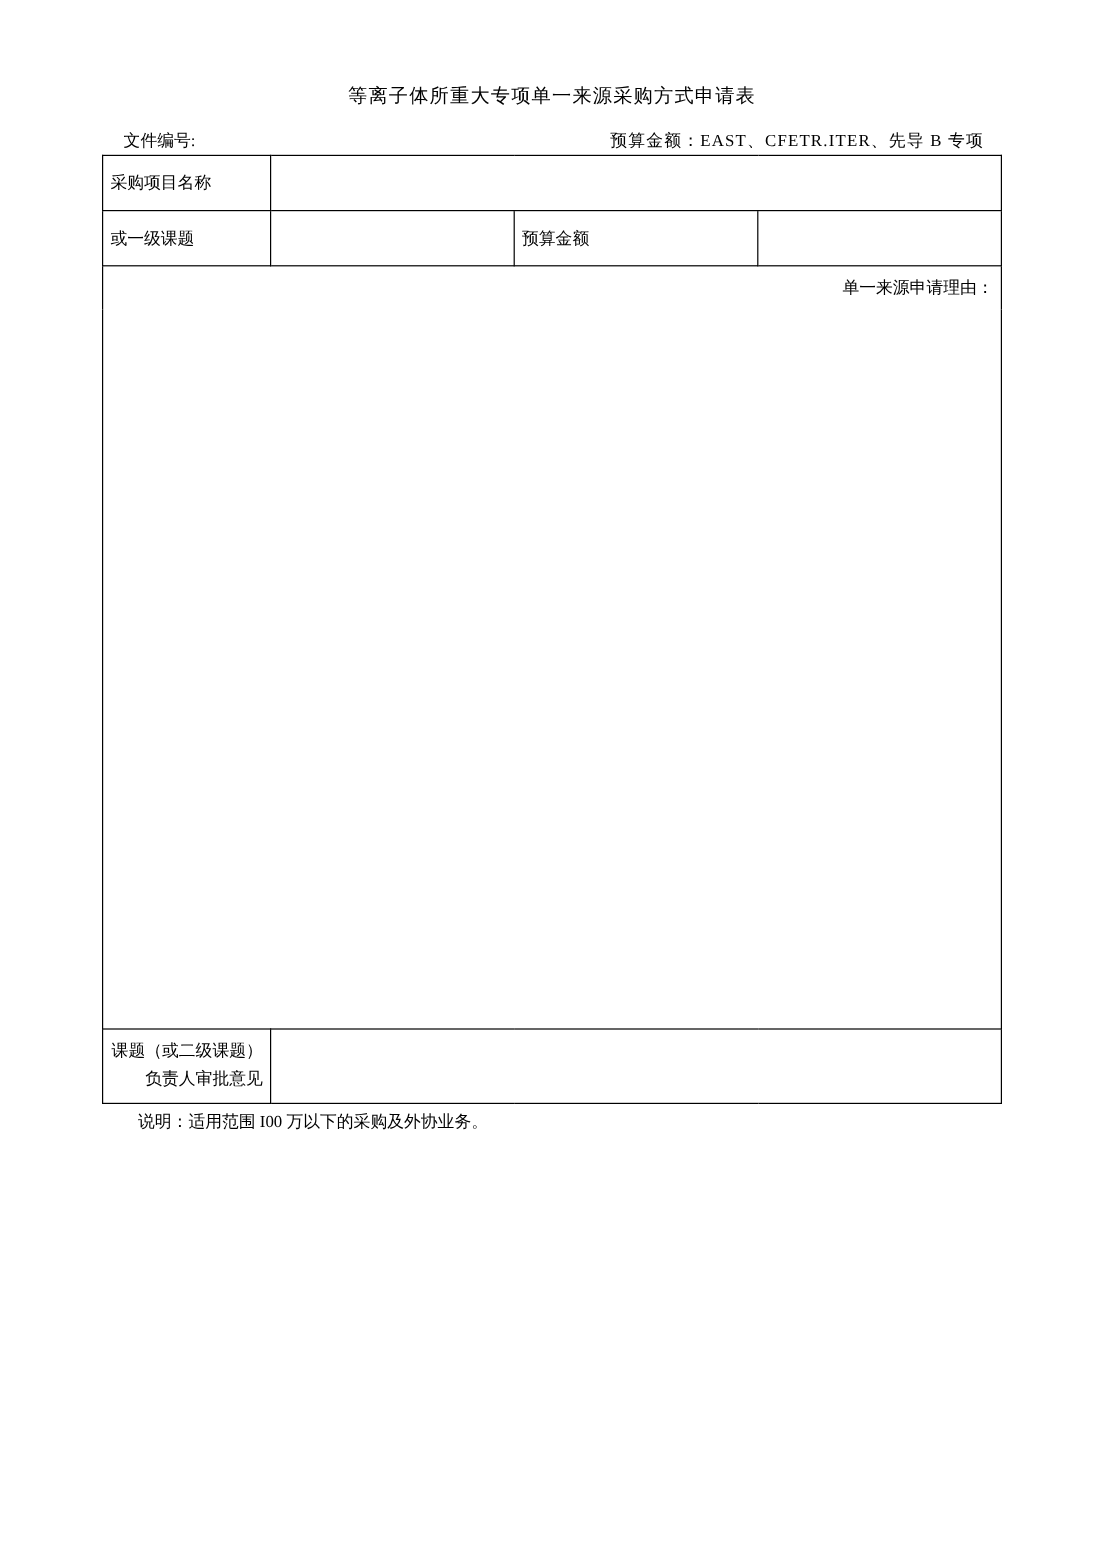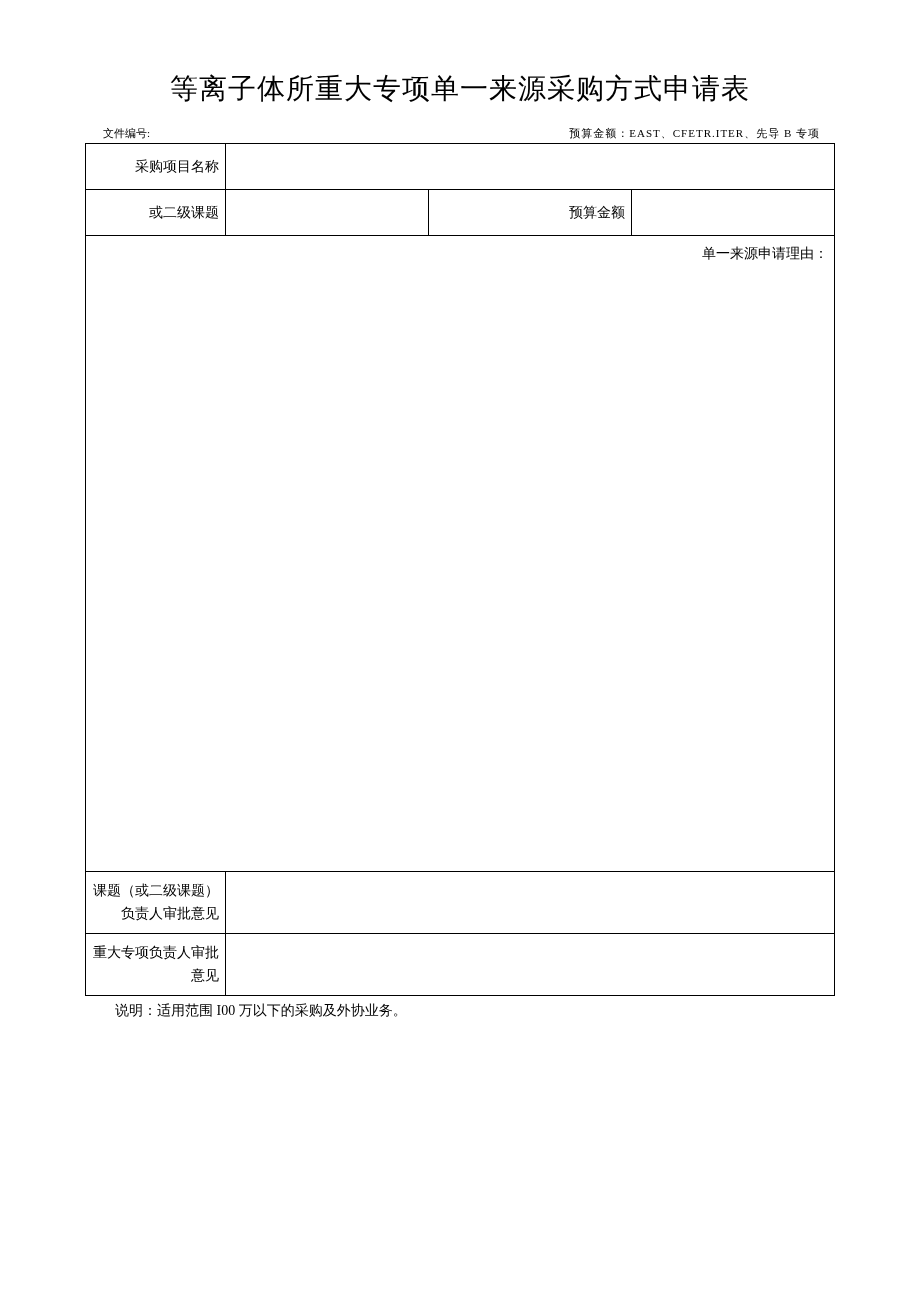--- a/index.html
+++ b/index.html
@@ -9,29 +9,29 @@
     }
     body {
       background: #ffffff;
       font-family: "SimSun", "宋体", serif;
       width: 920px;
       height: 1301px;
       padding: 70px 85px 0 85px;
     }
     .title {
       text-align: center;
-      font-size: 28px;
+      font-size: 16px;
       font-weight: normal;
       margin-bottom: 18px;
       letter-spacing: 1px;
     }
     .meta-row {
       display: flex;
       justify-content: space-between;
-      font-size: 11px;
+      font-size: 14px;
       margin-bottom: 2px;
       padding: 0 15px 0 18px;
       align-items: flex-end;
     }
     .meta-left {
       flex: 0 0 auto;
     }
     .meta-right {
       flex: 0 0 auto;
       letter-spacing: 1px;
@@ -42,21 +42,21 @@
       table-layout: fixed;
     }
     td {
       border: 1px solid #000;
       font-size: 14px;
       vertical-align: middle;
       padding: 4px 6px;
     }
     .label-cell {
       width: 140px;
-      text-align: right;
+      text-align: left;
       height: 46px;
     }
     .label-cell-tall {
       width: 140px;
       text-align: right;
       height: 62px;
       line-height: 1.6;
     }
     .value-cell {
     }
@@ -86,35 +86,31 @@
   <span class="meta-right">预算金额：EAST、CFETR.ITER、先导 B 专项</span>
 </div>
 
 <table>
   <tbody>
       <tr>
     <td class="label-cell">采购项目名称</td>
     <td class="value-cell" colspan="3"></td>
   </tr>
   <tr>
-    <td class="label-cell">或二级课题</td>
+    <td class="label-cell">或一级课题</td>
     <td class="value-cell" style="width:240px"></td>
     <td class="label-cell" style="width:100px">预算金额</td>
     <td class="value-cell"></td>
   </tr>
   <tr>
     <td class="reason-header" colspan="4">单一来源申请理由：</td>
   </tr>
   <tr>
     <td class="reason-body" colspan="4"></td>
   </tr>
   <tr>
     <td class="label-cell-tall">课题（或二级课题）负责人审批意见</td>
     <td class="value-cell" colspan="3"></td>
   </tr>
-  <tr>
-    <td class="label-cell-tall">重大专项负责人审批意见</td>
-    <td class="value-cell" colspan="3"></td>
-  </tr>
 </tbody>
   </table>
 
 <div class="note">说明：适用范围 I00 万以下的采购及外协业务。</div>
 
 </body></html>

